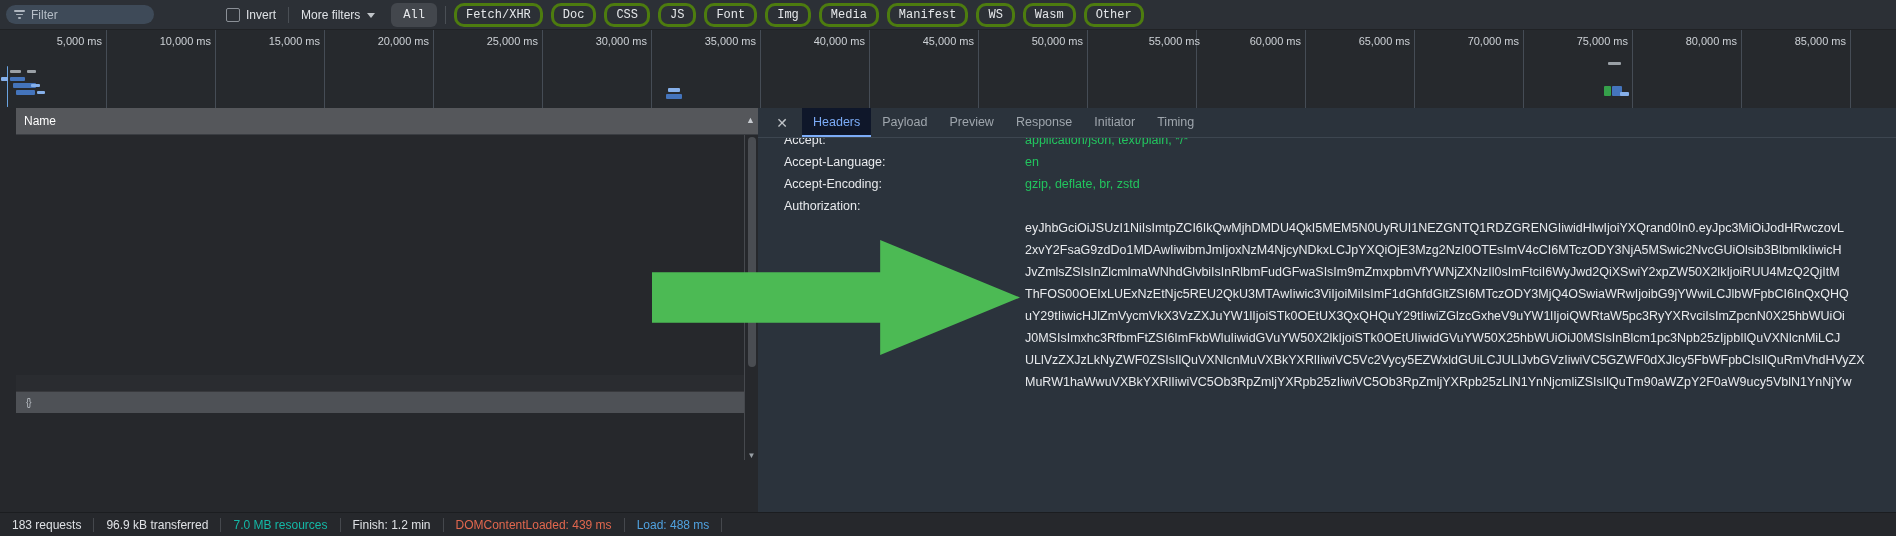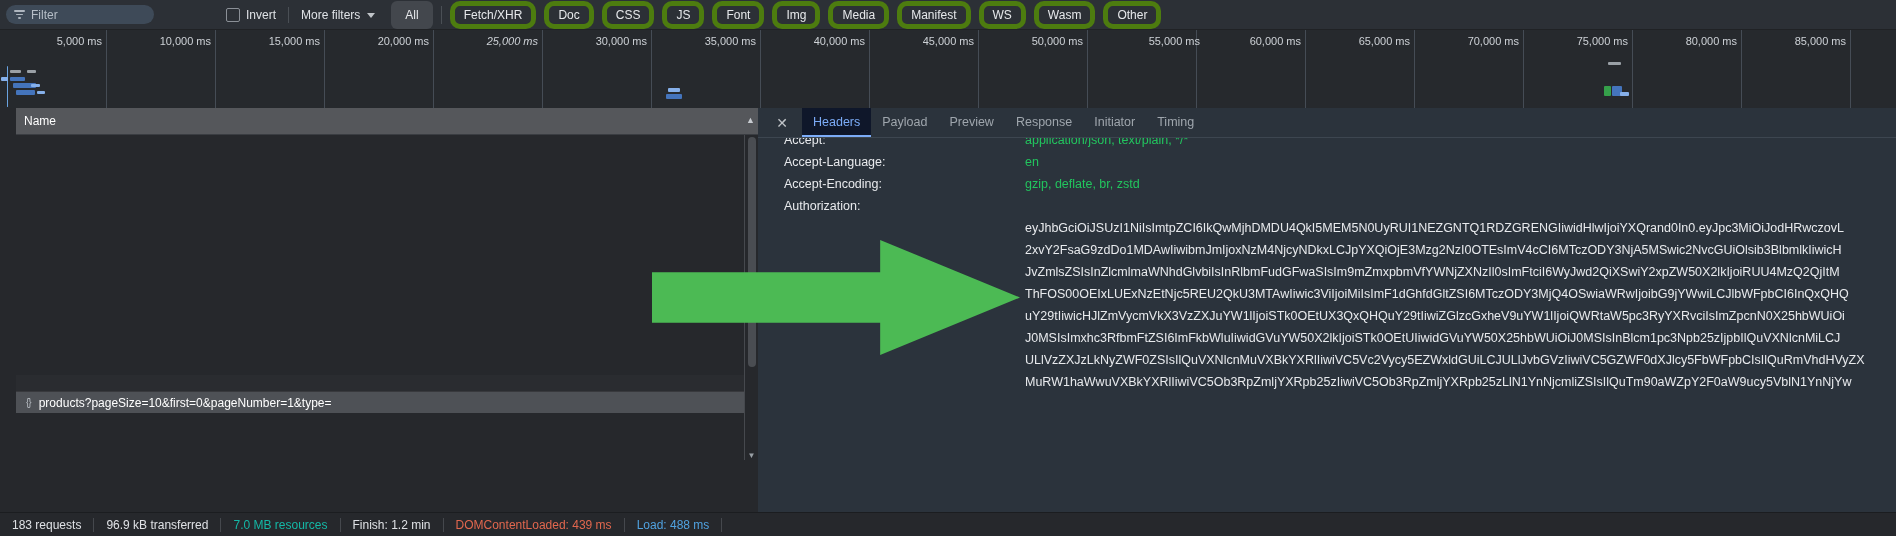--- a/index.html
+++ b/index.html
@@ -14,22 +14,22 @@
   .funnel i{display:block;height:1.5px;background:#aeb6bf;border-radius:1px;}
   .funnel i:nth-child(1){width:11px;}.funnel i:nth-child(2){width:7px;}.funnel i:nth-child(3){width:3px;}
   .filter-text{color:#b6bec7;}
   .invert{display:flex;align-items:center;gap:6px;margin-left:72px;color:#dfe2e6;}
   .checkbox{width:12px;height:12px;border:1.5px solid #8b9097;border-radius:2px;background:transparent;}
   .vsep{width:1px;height:16px;background:#4a4f55;margin:0 12px;}
   .more-filters{display:flex;align-items:center;gap:7px;color:#dfe2e6;cursor:default;}
   .caret{width:0;height:0;border-left:4px solid transparent;border-right:4px solid transparent;
     border-top:5px solid #c0c4c8;display:inline-block;margin-top:1px;}
   .chips{display:flex;align-items:center;gap:8px;margin-left:16px;}
-  .chip{font-family:Liberation Sans, sans-serif;font-size:12px;color:#e6e8eb;background:transparent;
-    border:5px solid #4d7c0f;border-radius:10px;padding:2px 9px;line-height:14px;cursor:default;}
+  .chip{font-family:Liberation Mono, monospace;font-size:12px;color:#e6e8eb;background:transparent;
+    border:3px solid #4d7c0f;border-radius:10px;padding:2px 9px;line-height:14px;cursor:default;}
   .chip.active{background:#43474d;border-color:transparent;border-radius:6px;}
   .chip-sep{width:1px;height:18px;background:#4a4f55;}
   
   .overview{position:absolute;left:0;top:30px;width:100%;height:78px;background:#26292d;overflow:hidden;}
   .gridline{position:absolute;top:0;bottom:0;width:1px;background:#454c55;}
   .tick{position:absolute;top:5px;width:100px;text-align:right;color:#cdd1d6;font-size:11px;}
   .ovbar{position:absolute;border-radius:1px;}
   
   .main{position:absolute;left:16px;top:108px;width:100%;height:404px;}
   .left-panel{position:absolute;left:0;top:0;width:742px;height:100%;background:#26282c;}
@@ -115,21 +115,21 @@
   <div class="overview">
       <div class="gridline" style="left: 106px;"></div>
       <div class="tick" style="left: 2px;">5,000 ms</div>
       <div class="gridline" style="left: 215px;"></div>
       <div class="tick" style="left: 111px;">10,000 ms</div>
       <div class="gridline" style="left: 324px;"></div>
       <div class="tick" style="left: 220px;">15,000 ms</div>
       <div class="gridline" style="left: 433px;"></div>
       <div class="tick" style="left: 329px;">20,000 ms</div>
       <div class="gridline" style="left: 542px;"></div>
-      <div class="tick" style="left: 438px; font-style: italic;">25,000 ms</div>
+      <div class="tick" style="left: 438px;">25,000 ms</div>
       <div class="gridline" style="left: 651px;"></div>
       <div class="tick" style="left: 547px;">30,000 ms</div>
       <div class="gridline" style="left: 760px;"></div>
       <div class="tick" style="left: 656px;">35,000 ms</div>
       <div class="gridline" style="left: 869px;"></div>
       <div class="tick" style="left: 765px;">40,000 ms</div>
       <div class="gridline" style="left: 978px;"></div>
       <div class="tick" style="left: 874px;">45,000 ms</div>
       <div class="gridline" style="left: 1087px;"></div>
       <div class="tick" style="left: 983px;">50,000 ms</div>
@@ -168,21 +168,20 @@
 
     <div class="left-panel">
       <div class="name-header">
         <span>Name</span>
         <span class="hdr-up">▲</span>
       </div>
       <div class="requests-list">
         <div class="partial-row"></div>
         <div class="request-row selected">
           <span class="req-icon">{}</span>
-          <span class="req-name">products?pageSize=10&amp;first=0&amp;pageNumber=1&amp;type=</span>
         </div>
         <div class="vscrollbar">
           <div class="thumb"></div>
           <div class="sb-arrow down">▼</div>
         </div>
       </div>
     </div>
 
     <div class="right-panel">
       <div class="tabbar">

